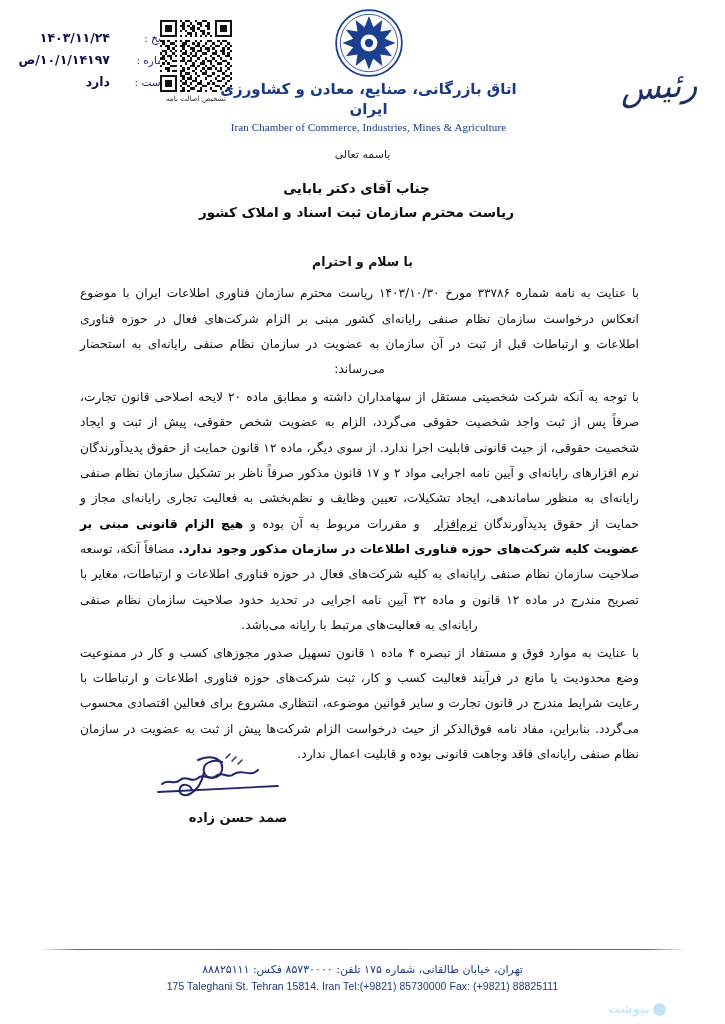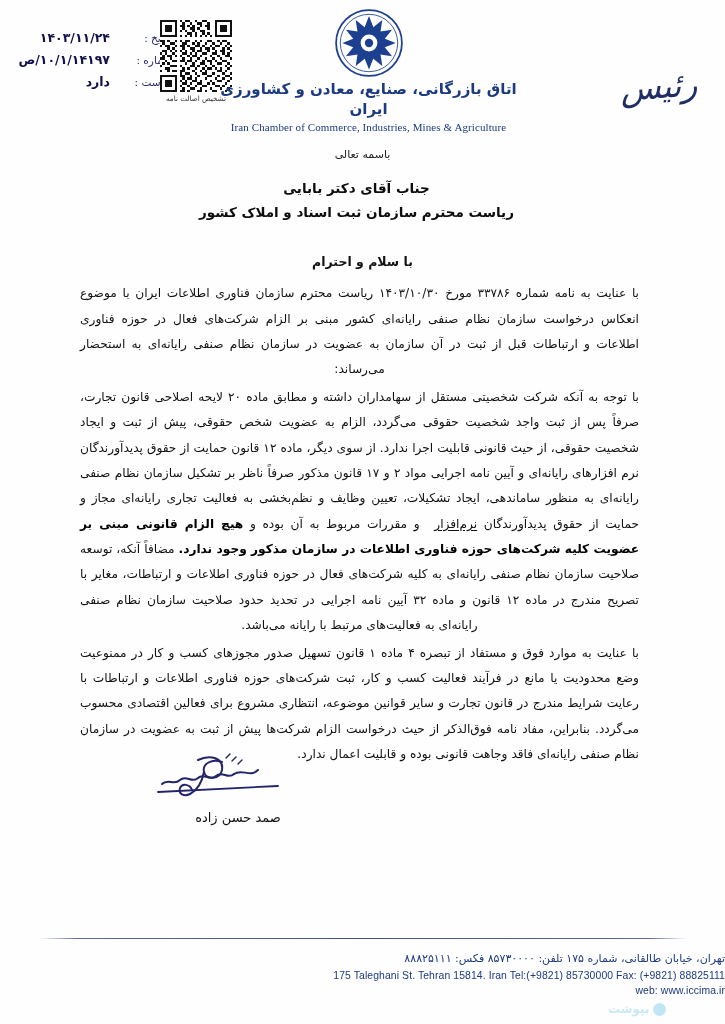--- a/index.html
+++ b/index.html
@@ -205,33 +205,33 @@
     left: 108px;
     width: 260px;
     text-align: center;
   }
   .sig-mark {
     display: block;
     margin: 0 auto;
   }
   .sig-name {
     font-size: 13px;
-    font-weight: normal;
+    font-weight: bold;
     color: #111;
     margin-top: 2px;
     letter-spacing: 0.3px;
   }
 
   
   .footer {
     position: absolute;
     left: 0;
     right: 0;
     bottom: 28px;
-    text-align: right;
+    text-align: center;
   }
   .footer-rule {
     width: 648px;
     height: 1.4px;
     margin: 0 auto 13px;
     background: linear-gradient(to left, #ffffff 0%, #5b6b95 6%, #44557f 50%, #5b6b95 94%, #ffffff 100%);
   }
   .footer-fa {
     font-size: 11px;
     color: #1b3a80;
@@ -609,21 +609,20 @@
         <path d="M100 12 L 104 8" stroke-width="1.4"></path>
       </g>
     </svg>
     <div class="sig-name">صمد حسن زاده</div>
   </div>
 
   <div class="footer">
     <div class="footer-rule"></div>
     <div class="footer-fa">تهران، خیابان طالقانی، شماره ۱۷۵    تلفن: ۸۵۷۳۰۰۰۰    فکس: ۸۸۸۲۵۱۱۱</div>
     <div class="footer-en">175 Taleghani St. Tehran 15814. Iran  Tel:(+9821) 85730000  Fax: (+9821) 88825111</div>
-    <div class="footer-web">web: www.iccima.ir</div>
   </div>
 
   <div class="watermark">
     <span class="wm-badge"></span>
     <span class="wm-text">بپوشت</span>
   </div>
 
 </div>
 
 </body></html>

